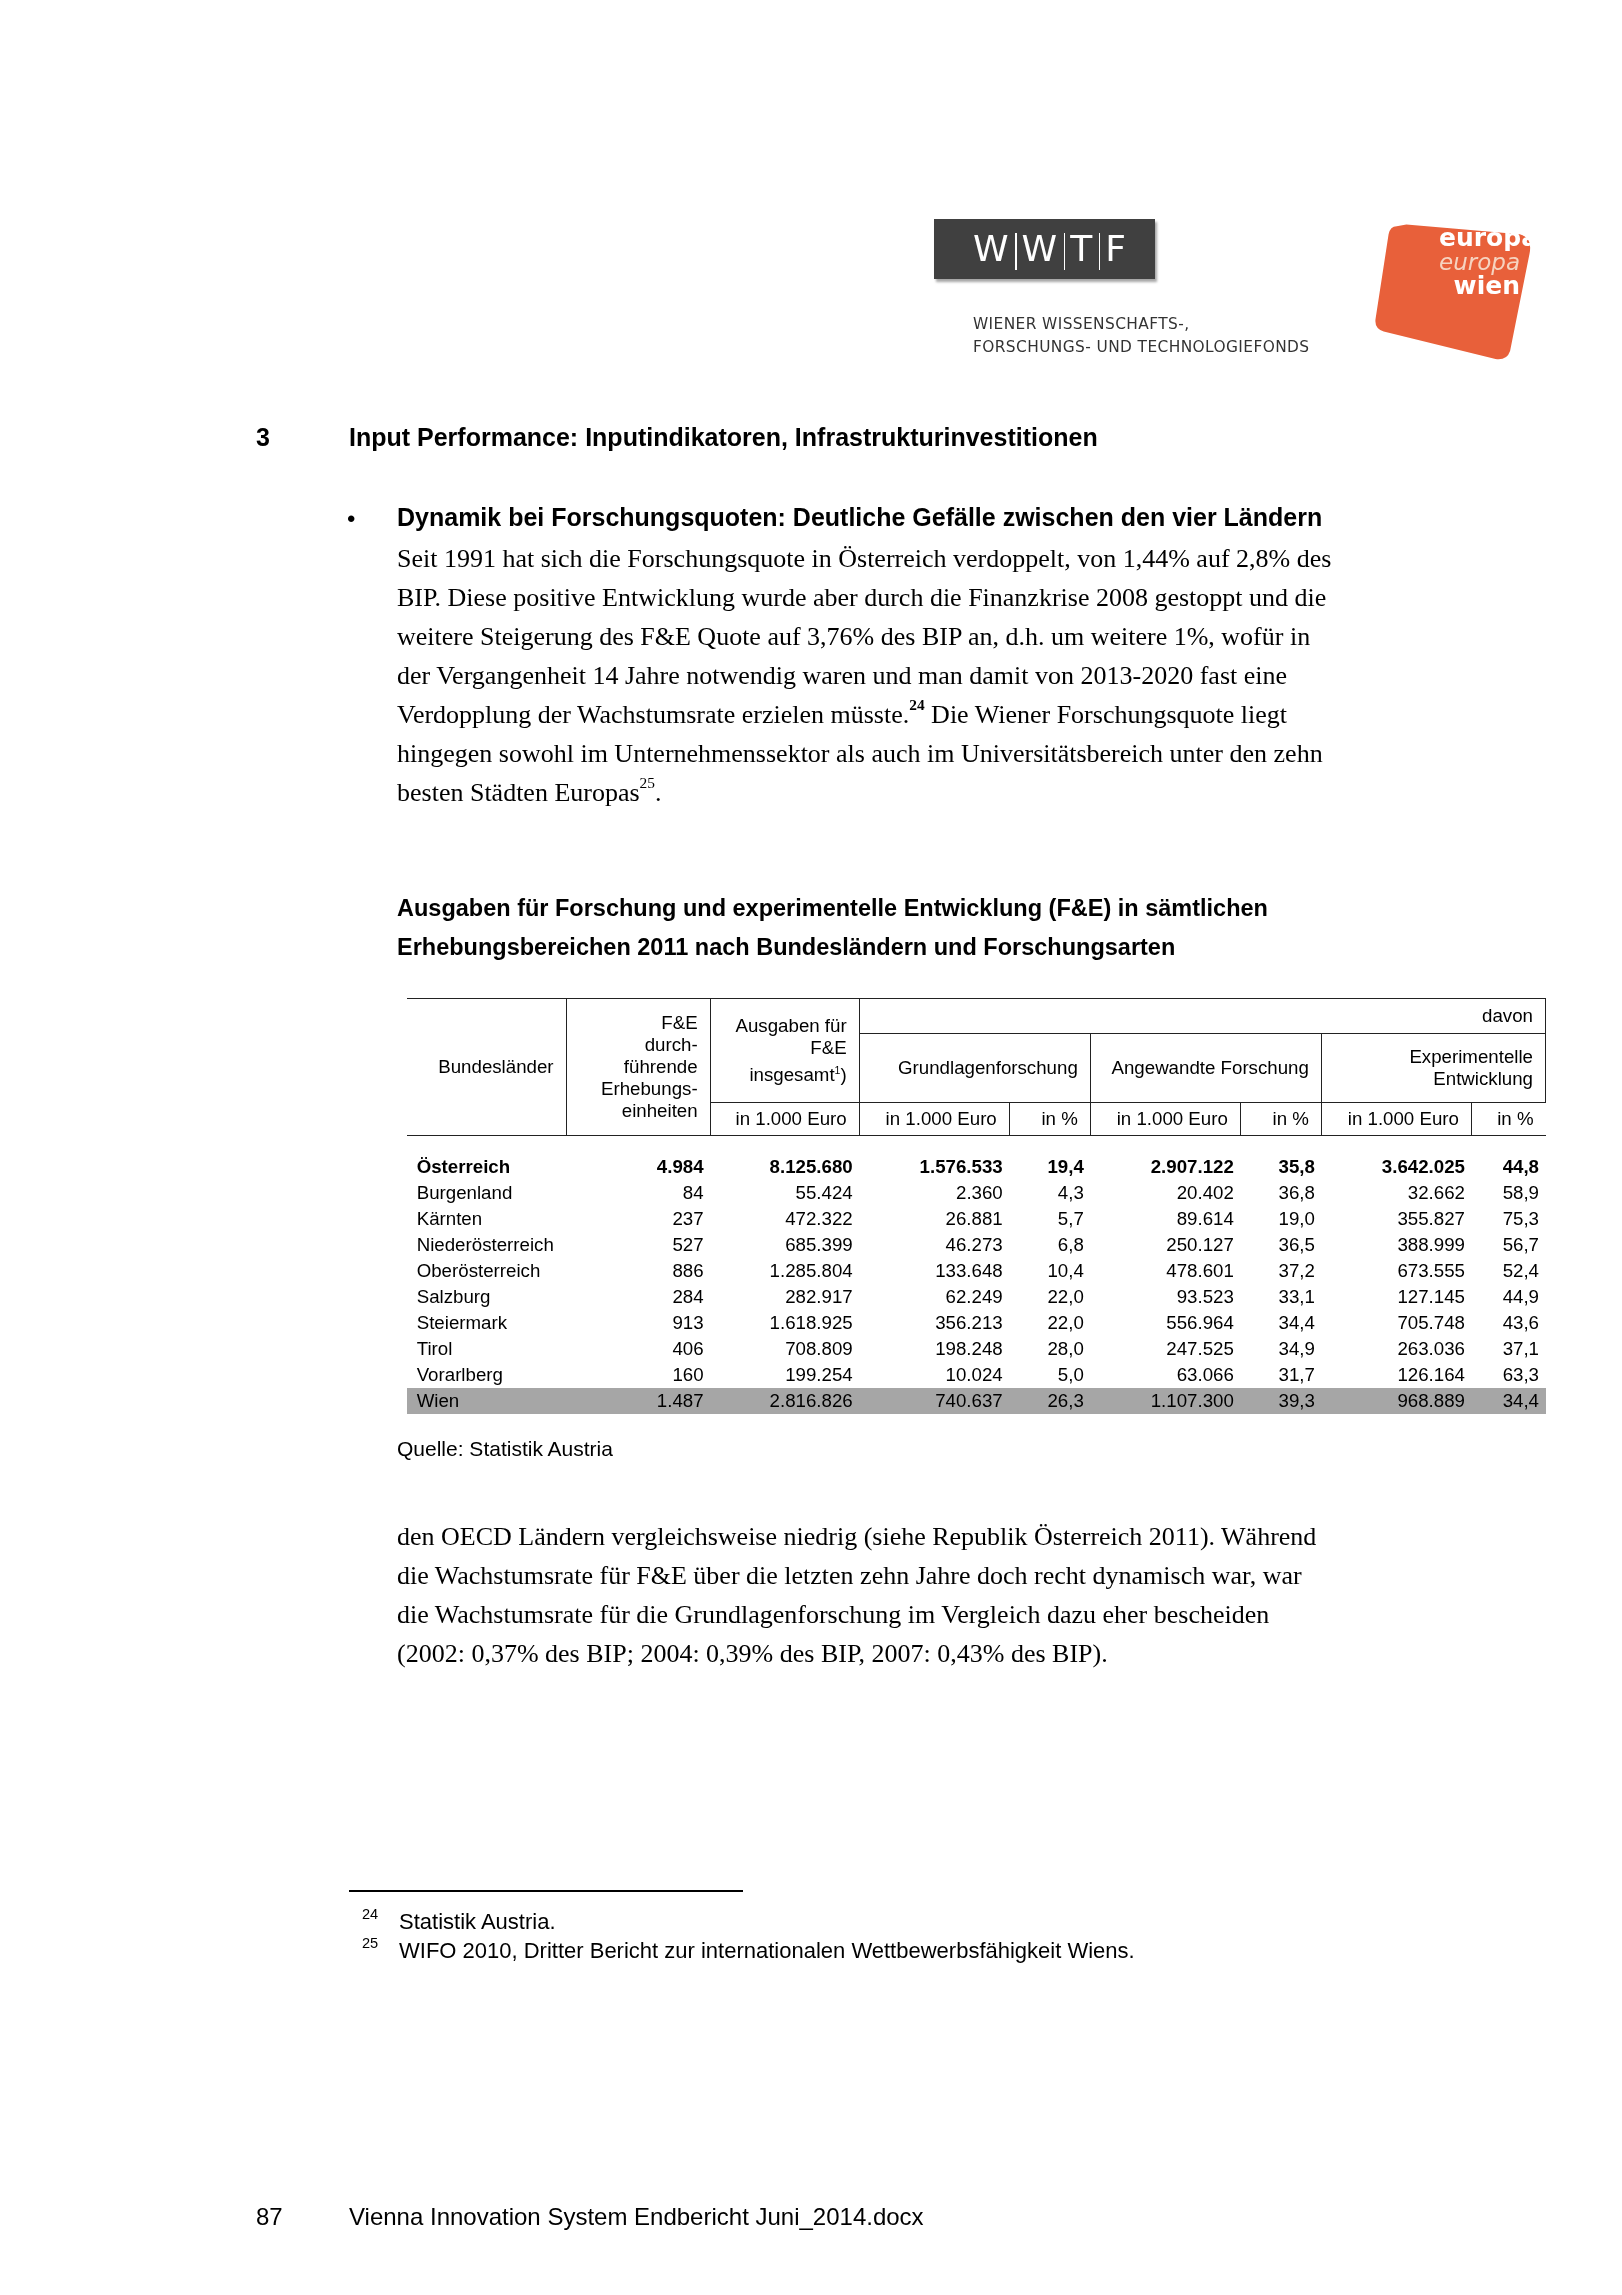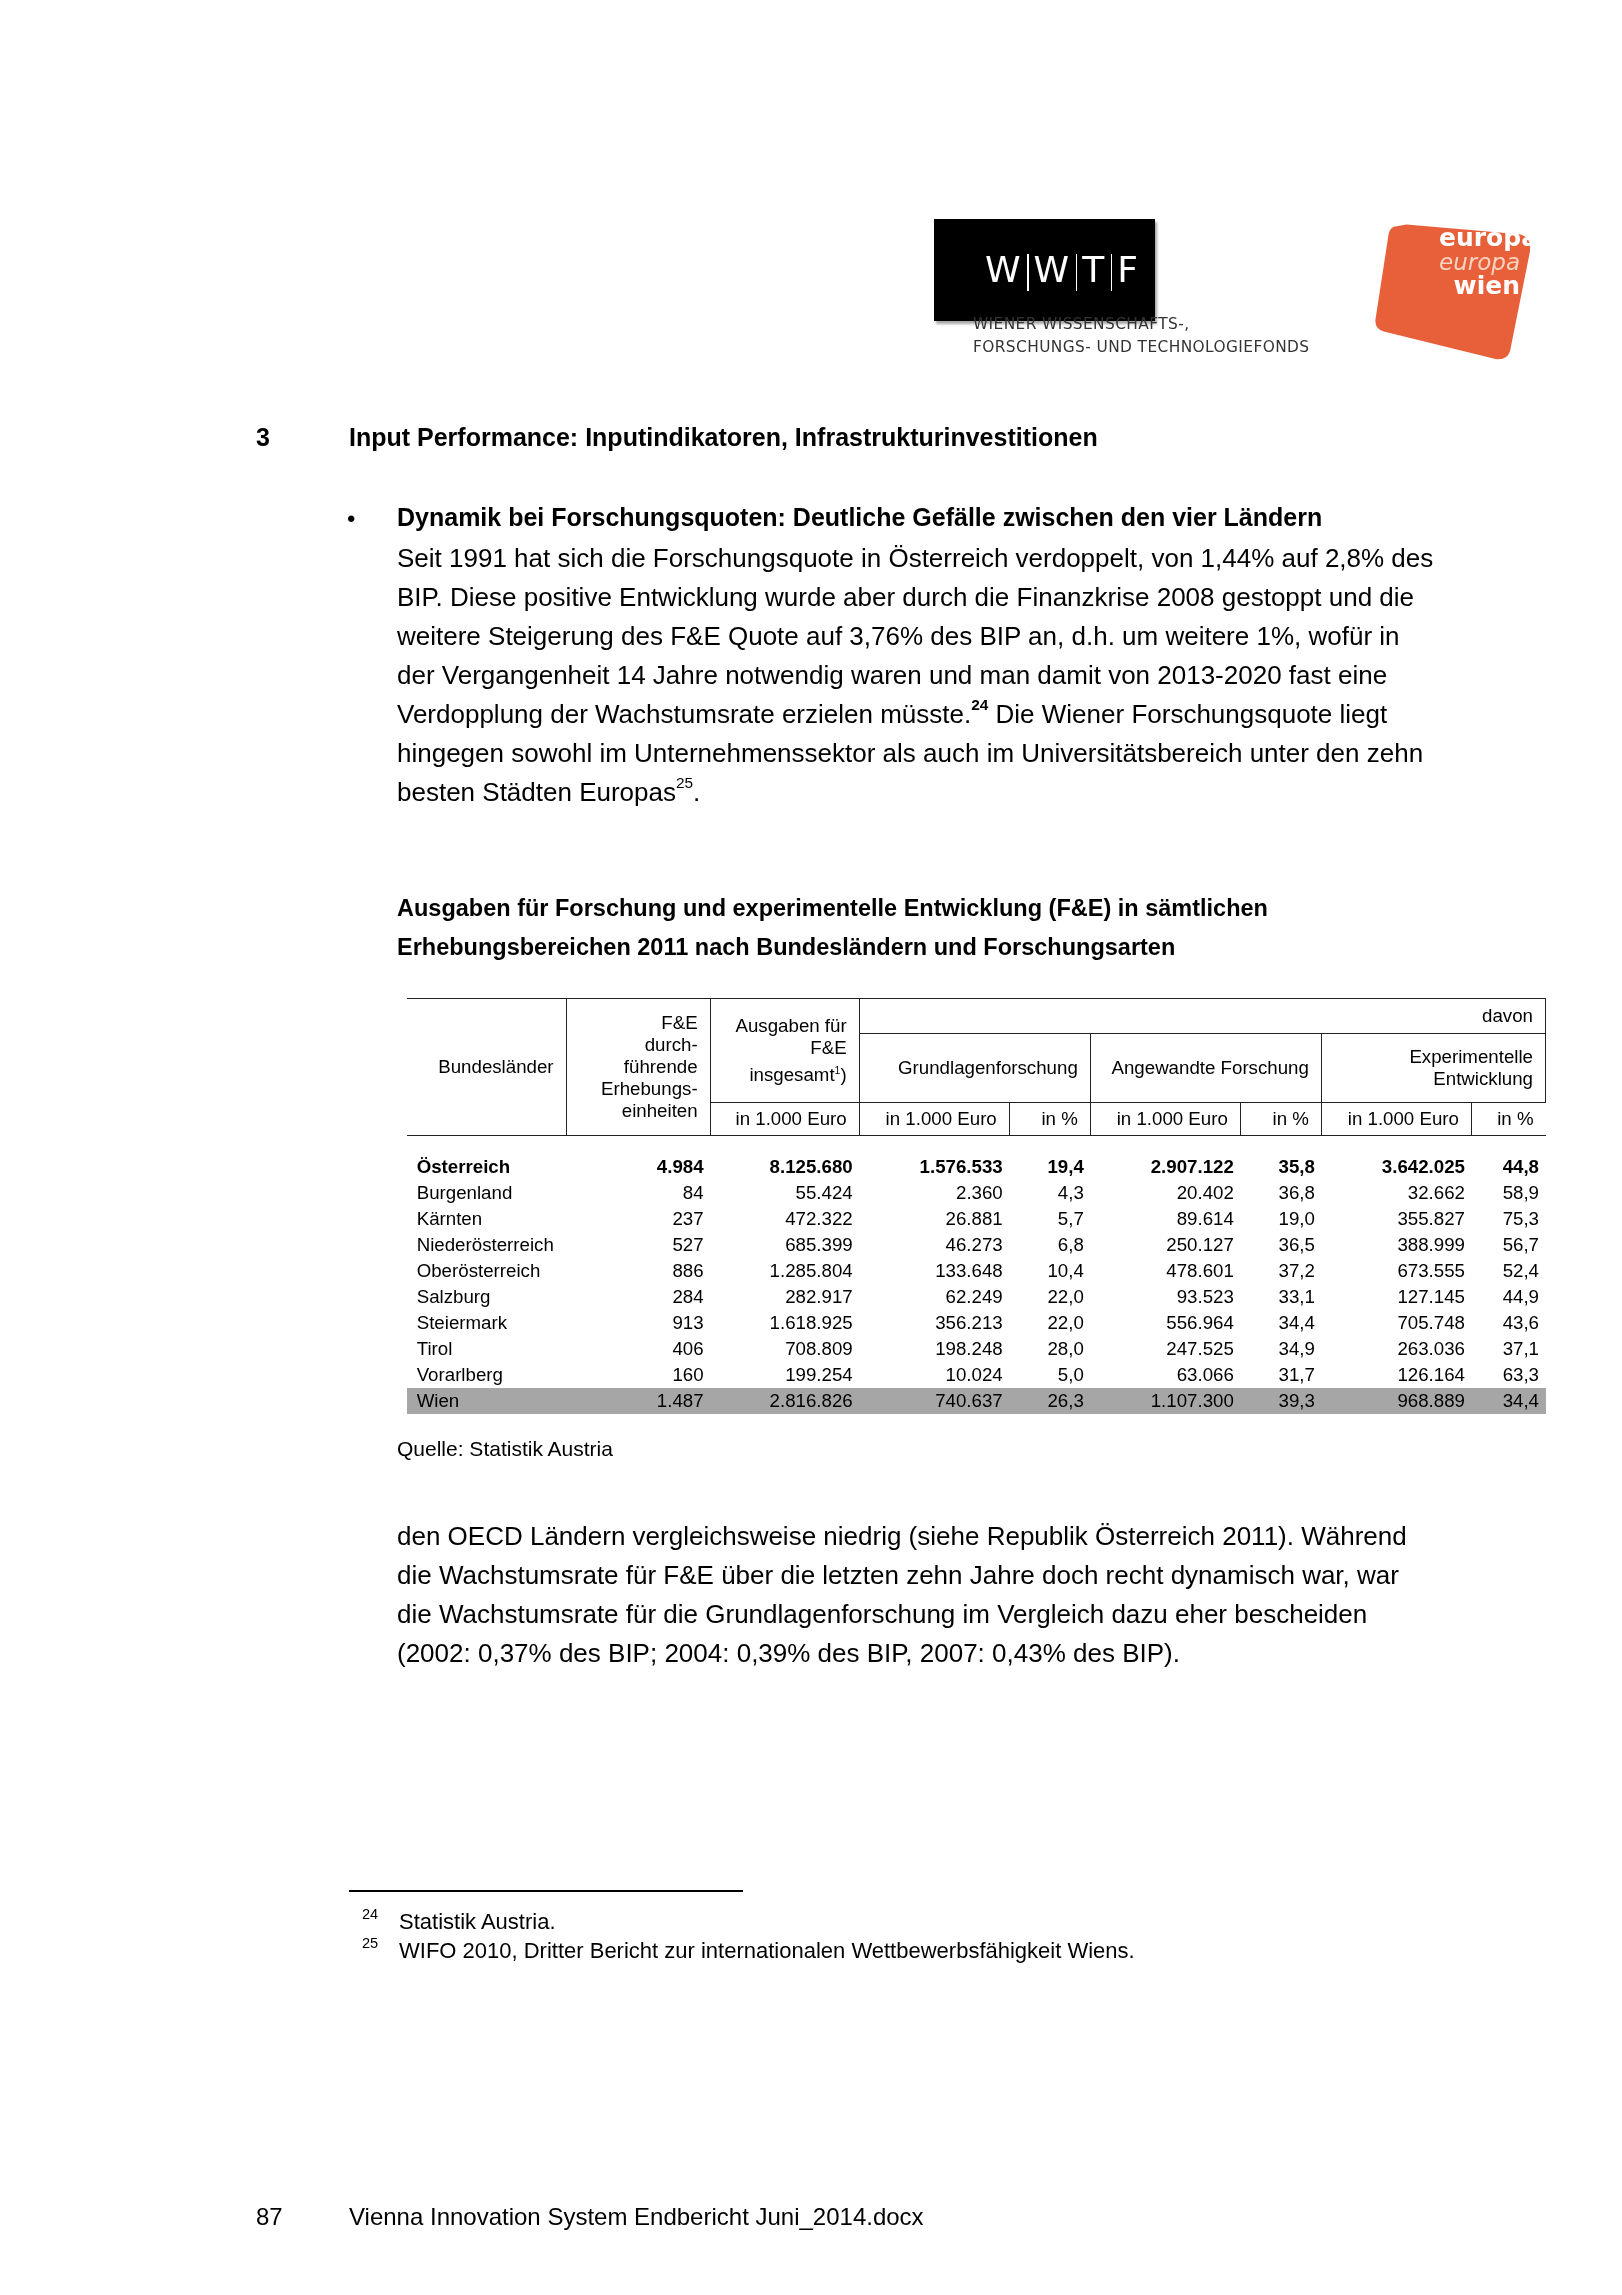--- a/index.html
+++ b/index.html
@@ -4,23 +4,23 @@
 <style>
   html, body { margin: 0; padding: 0; background: #ffffff; }
   body {
     width: 1622px; height: 2295px; position: relative; overflow: hidden;
     font-family: "Liberation Sans", sans-serif; color: #000;
   }
   .abs { position: absolute; }
 
   
   .wwtf-box {
-    left: 934px; top: 219px; width: 221px; height: 102px;
-    background: #000000; box-shadow: 2.4px 3.2px 2.4px rgba(0,0,0,0.35);
-    display: flex; align-items: center; padding-left: 51px; box-sizing: border-box;
+    left: 934px; top: 219px; width: 221px; height: 60px;
+    background: #404040; box-shadow: 2.4px 3.2px 2.4px rgba(0,0,0,0.35);
+    display: flex; align-items: center; padding-left: 39px; box-sizing: border-box;
   }
   .wwtf-letters { color: #fff; font-size: 36px; font-family: "DejaVu Sans", sans-serif; letter-spacing: 1.6px; }
   .wwtf-letters .sep { display: inline-block; width: 1.6px; height: 37px; background: #fff; vertical-align: middle; margin: 0 4.9px; }
   .wwtf-sub {
     left: 973px; top: 313px; font-size: 15.4px; line-height: 23px; color: #333;
     font-family: "DejaVu Sans", sans-serif; letter-spacing: 0.4px;
   }
   .efw {
     left: 1374px; top: 221px; width: 162px; height: 140px;
   }
@@ -32,21 +32,21 @@
   .efw-text .i { font-style: italic; font-size: 23px; display: block; color: #f6d3c0; font-weight: normal; }
 
   
   .chapter-num { left: 256px; top: 423px; font-size: 25px; font-weight: bold; }
   .chapter-title { left: 349px; top: 423px; font-size: 25px; font-weight: bold; }
 
   .bullet-dot { left: 347px; top: 505px; font-size: 24px; }
   .bullet-heading { left: 397px; top: 503px; font-size: 25px; font-weight: bold; }
 
   .para {
-    left: 397px; width: 1168px; font-size: 26px; line-height: 39px;
+    left: 397px; width: 1168px; font-size: 26px; line-height: 39px; font-family: Liberation Serif, serif;
   }
   .para sup { font-size: 15.4px; line-height: 0; vertical-align: 13px; font-weight: bold; }
   .para sup.nb { font-weight: normal; }
 
   .table-caption { left: 397px; top: 889px; font-size: 23.5px; font-weight: bold; line-height: 39px; }
 
   
   .rd-table {
     left: 407px; top: 998px; width: 1139px;
     border-collapse: collapse; font-size: 18.7px;

